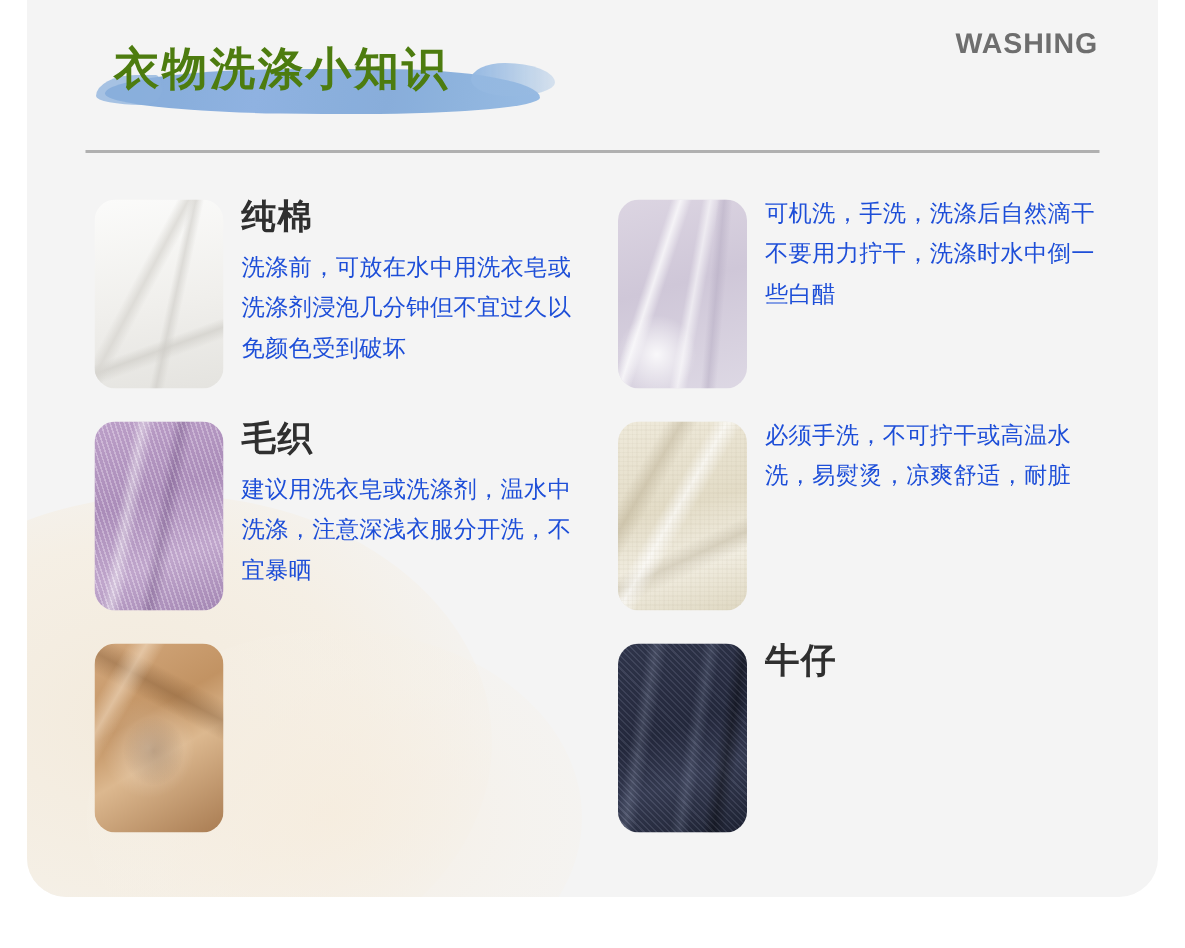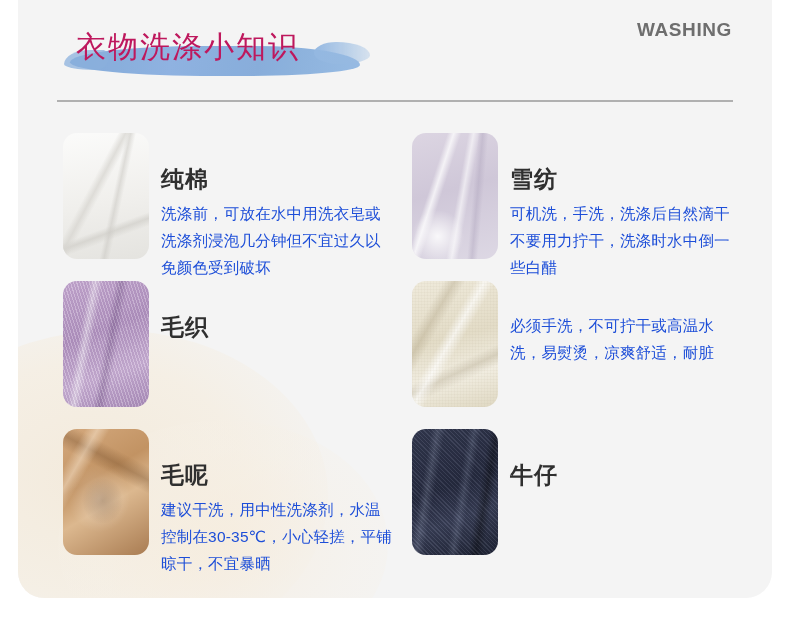--- a/index.html
+++ b/index.html
@@ -109,22 +109,22 @@
     width: 56px;
     height: 22px;
     background: linear-gradient(90deg, #8cb3e0 0%, rgba(150,185,224,0.35) 100%);
     border-radius: 40% 60% 55% 45% / 50% 60% 40% 50%;
   }
 
   .page-title {
     position: relative;
     z-index: 2;
     font-size: 30px;
-    font-weight: 400;
-    color: #be185d;
+    font-weight: 700;
+    color: #4d7c0f;
     letter-spacing: 2px;
     line-height: 62px;
     padding-left: 6px;
     white-space: nowrap;
   }
 
   .en-title {
     position: absolute;
     right: 40px;
     top: 18px;
@@ -173,21 +173,20 @@
     height: 126px;
     border-radius: 14px;
     overflow: hidden;
   }
 
   .card-body {
     position: absolute;
     left: 98px;
     top: -4px;
     width: 232px;
-    margin-top: 35px;
   }
 
   .card-title {
     font-size: 23px;
     font-weight: 700;
     color: #2f2f2f;
     letter-spacing: 1px;
     line-height: 30px;
     margin: 0 0 6px 0;
     white-space: nowrap;
@@ -294,50 +293,46 @@
           <div class="card-title">纯棉</div>
           <div class="card-text">洗涤前，可放在水中用洗衣皂或洗涤剂浸泡几分钟但不宜过久以免颜色受到破坏</div>
         </div>
       </div>
 
       <div class="card col1 row0">
         <div class="thumb">
           <div class="fab fab-chiffon"></div>
         </div>
         <div class="card-body">
-          <div class="card-title">雪纺</div>
           <div class="card-text">可机洗，手洗，洗涤后自然滴干不要用力拧干，洗涤时水中倒一些白醋</div>
         </div>
       </div>
 
       <div class="card col0 row1">
         <div class="thumb">
           <div class="fab fab-knit"></div>
         </div>
         <div class="card-body">
           <div class="card-title">毛织</div>
+          <div class="card-text">建议用洗衣皂或洗涤剂，温水中洗涤，注意深浅衣服分开洗，不宜暴晒</div>
         </div>
       </div>
 
       <div class="card col1 row1">
         <div class="thumb">
           <div class="fab fab-linen"></div>
         </div>
         <div class="card-body">
           <div class="card-text">必须手洗，不可拧干或高温水洗，易熨烫，凉爽舒适，耐脏</div>
         </div>
       </div>
 
       <div class="card col0 row2">
         <div class="thumb">
           <div class="fab fab-wool"></div>
-        </div>
-        <div class="card-body">
-          <div class="card-title">毛呢</div>
-          <div class="card-text">建议干洗，用中性洗涤剂，水温控制在30-35℃，小心轻搓，平铺晾干，不宜暴晒</div>
         </div>
       </div>
 
       <div class="card col1 row2">
         <div class="thumb">
           <div class="fab fab-denim"></div>
         </div>
         <div class="card-body">
           <div class="card-title">牛仔</div>
         </div>

